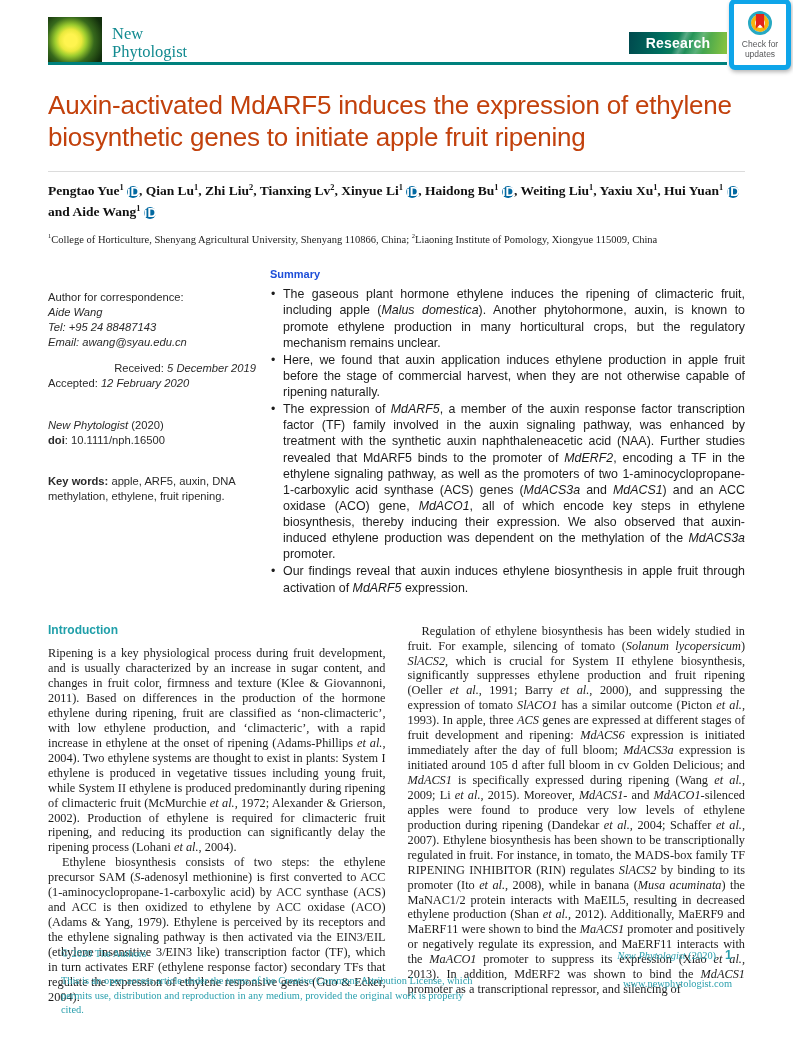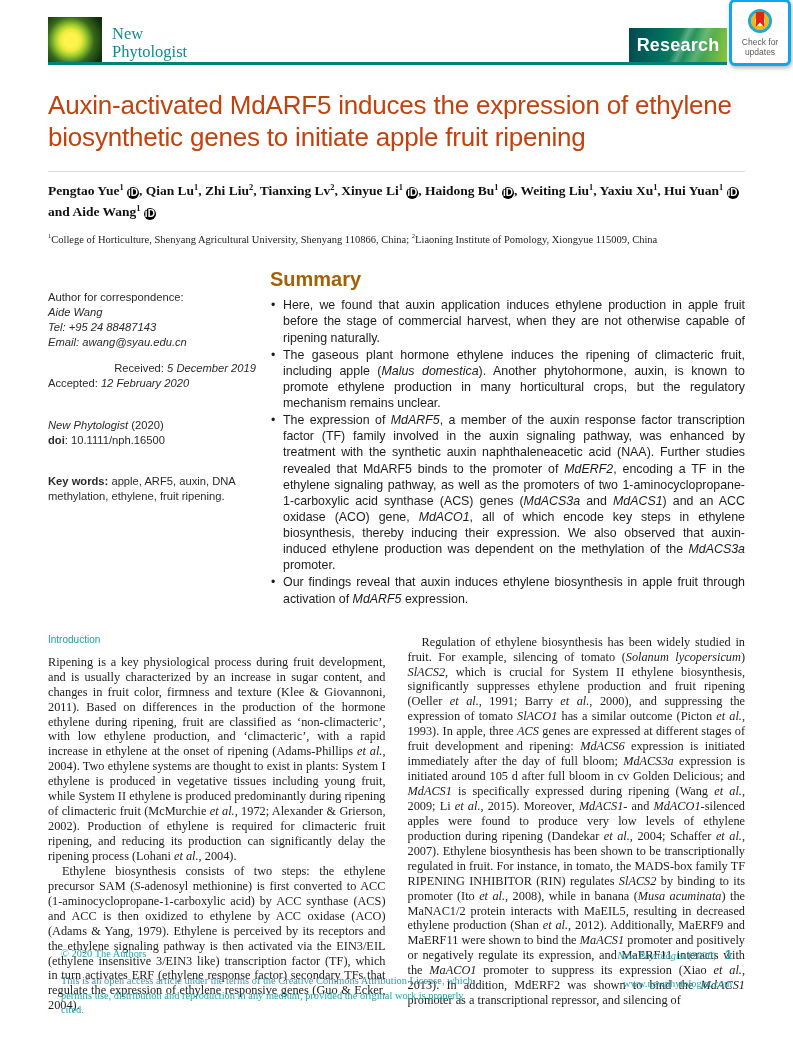--- a/index.html
+++ b/index.html
@@ -21,32 +21,32 @@
     width:54px; height:45px; flex:0 0 54px;
     background:
       radial-gradient(circle at 42% 52%, #fff44f 0 16%, #e9e93c 28%, #9ccc2e 40%, #37691c 60%, #122e0c 88%);
   }
   .logo-text {
     margin-left:10px; padding-bottom:1px;
     font-family:"Liberation Serif", serif;
     color:#128a90; font-size:16.5px; line-height:1.1;
   }
   .research-badge {
-    position:absolute; right:18px; bottom:0;
-    width:98px; height:34px;
+    position:absolute; right:18px; bottom:8px;
+    width:98px; height:22px;
     display:flex; align-items:center; justify-content:center;
-    color:#fff; font-weight:bold; font-size:18px; letter-spacing:.2px;
+    color:#fff; font-weight:bold; font-size:14px; letter-spacing:.2px;
     background:
       linear-gradient(115deg, rgba(255,255,255,0) 0 48%, rgba(255,255,255,.28) 54%, rgba(255,255,255,0) 60%, rgba(255,255,255,.22) 70%, rgba(255,255,255,0) 77%),
       linear-gradient(100deg, #00494e 0%, #00705f 35%, #2b9a55 68%, #8cc63f 100%);
   }
   .header-rule { height:3px; background:#00817d; width:calc(100% - 18px); }
   .check-updates {
     position:absolute; top:-1px; right:-46px; width:62px; z-index:5;
-    background:#fff; border:3px solid #0ea5e9; border-radius:6px;
+    background:#fff; border:5px solid #0ea5e9; border-radius:6px;
     box-shadow:1px 2px 4px rgba(0,0,0,.3);
     padding:7px 2px 6px; text-align:center; cursor:pointer;
   }
   .crossmark-icon {
     width:24px; height:24px; margin:0 auto 4px;
     border:3px solid #27a9c3; border-radius:50%;
     background:#fff; box-shadow: inset 0 0 0 4px #f6b40e;
     position:relative;
   }
   .crossmark-icon::after {
@@ -63,51 +63,51 @@
   }
   .title-rule { border:none; border-top:1px solid #dcdcdc; margin:17px 0 0; }
   .authors {
     margin:9px 0 0;
     font-family:"Liberation Serif", serif; font-weight:bold;
     font-size:13.5px; line-height:1.55; color:#111;
   }
   .authors sup, .affiliations sup { font-size:.62em; }
   .orcid-badge {
     display:inline-block; width:12px; height:12px; border-radius:50%;
-    background:#000000; color:#fff;
-    font-family:"Liberation Sans", sans-serif; font-size:10px; font-weight:bold;
+    background:#0369a1; color:#fff;
+    font-family:"Liberation Sans", sans-serif; font-size:13px; font-weight:bold;
     text-align:center; line-height:12px; font-style:normal; vertical-align:-1px;
   }
   .affiliations {
     margin:9px 0 0; font-family:"Liberation Serif", serif;
     font-size:10.5px; color:#1c1c1c;
   }
 
   
   .main-row { display:flex; margin-top:24px; }
   .sidebar { flex:0 0 208px; width:208px; font-size:11.2px; line-height:1.33; color:#2a2a2a; padding-top:22px; }
   .sidebar p { margin:0; }
   .sidebar .gap { margin-top:11px;text-align:right; }
   .sidebar .gap-lg { margin-top:27px; }
   .summary { flex:1; margin-left:14px; }
-  .summary h2 { margin:0 0 6px; color:#a16207; font-size:20px; }
+  .summary h2 { margin:0 0 6px; color:#1d4ed8; font-size:11px; }
   .summary ul { list-style:none; margin:0; padding:0; font-size:12.4px; line-height:1.3; text-align:justify; }
   .summary li { position:relative; padding-left:13px; margin-bottom:1px; }
   .summary li::before { content:'\2022'; position:absolute; left:1px; }
 
   
   .body-columns {
     display:flex; gap:22px; margin-top:26px;
     font-family:"Liberation Serif", serif;
     font-size:12.3px; line-height:1.215; text-align:justify;
   }
   .col { flex:1; min-width:0; }
   .col h2 {
     margin:0 0 9px; color:#1f9fa9;
-    font-family:"Liberation Sans", sans-serif; font-size:10px; font-weight:normal;
+    font-family:"Liberation Sans", sans-serif; font-size:12px; font-weight:bold;
   }
   .col p { margin:0; }
   .p-indent { text-indent:14px; }
   .col-right { padding-top:1px; }
 
   
   footer {
     position:absolute; left:48px; right:48px; bottom:12px;
     display:flex; justify-content:space-between; align-items:flex-start;
     font-family:"Liberation Serif", serif;
@@ -158,22 +158,22 @@
       <p class="gap">Received: <i>5 December 2019</i></p>
       <p>Accepted: <i>12 February 2020</i></p>
       <p class="gap-lg"><i>New Phytologist</i> (2020)</p>
       <p><b>doi</b>: 10.1111/nph.16500</p>
       <p class="gap-lg"><b>Key words:</b>  apple, ARF5, auxin, DNA methylation, ethylene, fruit ripening.</p>
     </aside>
 
     <section class="summary">
       <h2>Summary</h2>
       <ul>
+        <li>The gaseous plant hormone ethylene induces the ripening of climacteric fruit, including apple (<i>Malus domestica</i>). Another phytohormone, auxin, is known to promote ethylene production in many horticultural crops, but the regulatory mechanism remains unclear.</li>
         <li>Here, we found that auxin application induces ethylene production in apple fruit before the stage of commercial harvest, when they are not otherwise capable of ripening naturally.</li>
-        <li>The gaseous plant hormone ethylene induces the ripening of climacteric fruit, including apple (<i>Malus domestica</i>). Another phytohormone, auxin, is known to promote ethylene production in many horticultural crops, but the regulatory mechanism remains unclear.</li>
         <li>The expression of <i>MdARF5</i>, a member of the auxin response factor transcription factor (TF) family involved in the auxin signaling pathway, was enhanced by treatment with the synthetic auxin naphthaleneacetic acid (NAA). Further studies revealed that MdARF5 binds to the promoter of <i>MdERF2</i>, encoding a TF in the ethylene signaling pathway, as well as the promoters of two 1-aminocyclopropane-1-carboxylic acid synthase (ACS) genes (<i>MdACS3a</i> and <i>MdACS1</i>) and an ACC oxidase (ACO) gene, <i>MdACO1</i>, all of which encode key steps in ethylene biosynthesis, thereby inducing their expression. We also observed that auxin-induced ethylene production was dependent on the methylation of the <i>MdACS3a</i> promoter.</li>
         <li>Our findings reveal that auxin induces ethylene biosynthesis in apple fruit through activation of <i>MdARF5</i> expression.</li>
       </ul>
     </section>
   </div>
 
   <section class="body-columns">
     <div class="col">
       <h2>Introduction</h2>
       <p>Ripening is a key physiological process during fruit development, and is usually characterized by an increase in sugar content, and changes in fruit color, firmness and texture (Klee &amp; Giovannoni, 2011). Based on differences in the production of the hormone ethylene during ripening, fruit are classified as ‘non-climacteric’, with low ethylene production, and ‘climacteric’, with a rapid increase in ethylene at the onset of ripening (Adams-Phillips <i>et al.</i>, 2004). Two ethylene systems are thought to exist in plants: System I ethylene is produced in vegetative tissues including young fruit, while System II ethylene is produced predominantly during ripening of climacteric fruit (McMurchie <i>et al.</i>, 1972; Alexander &amp; Grierson, 2002). Production of ethylene is required for climacteric fruit ripening, and reducing its production can significantly delay the ripening process (Lohani <i>et al.</i>, 2004).</p>

